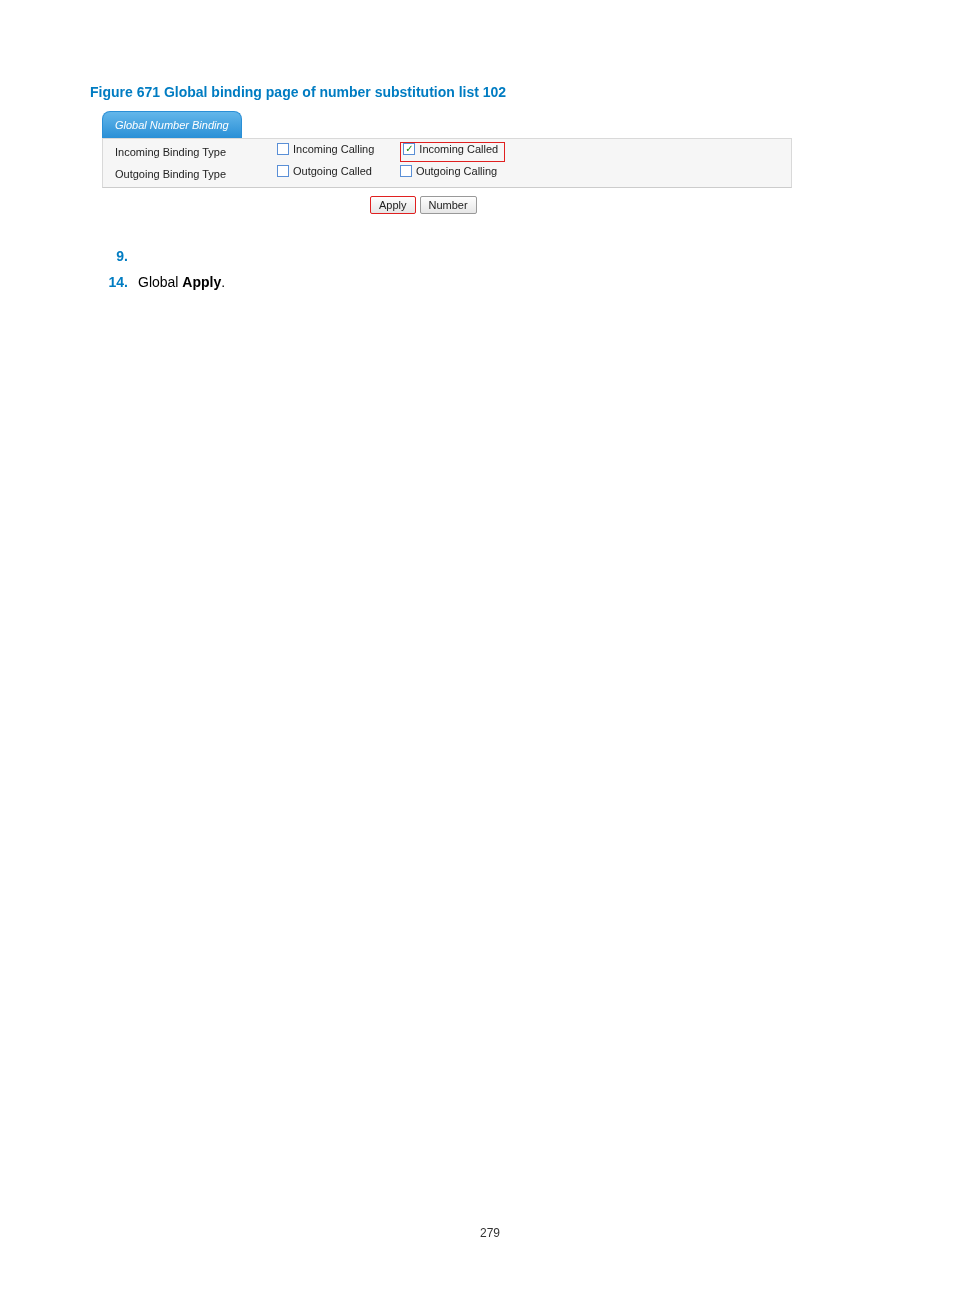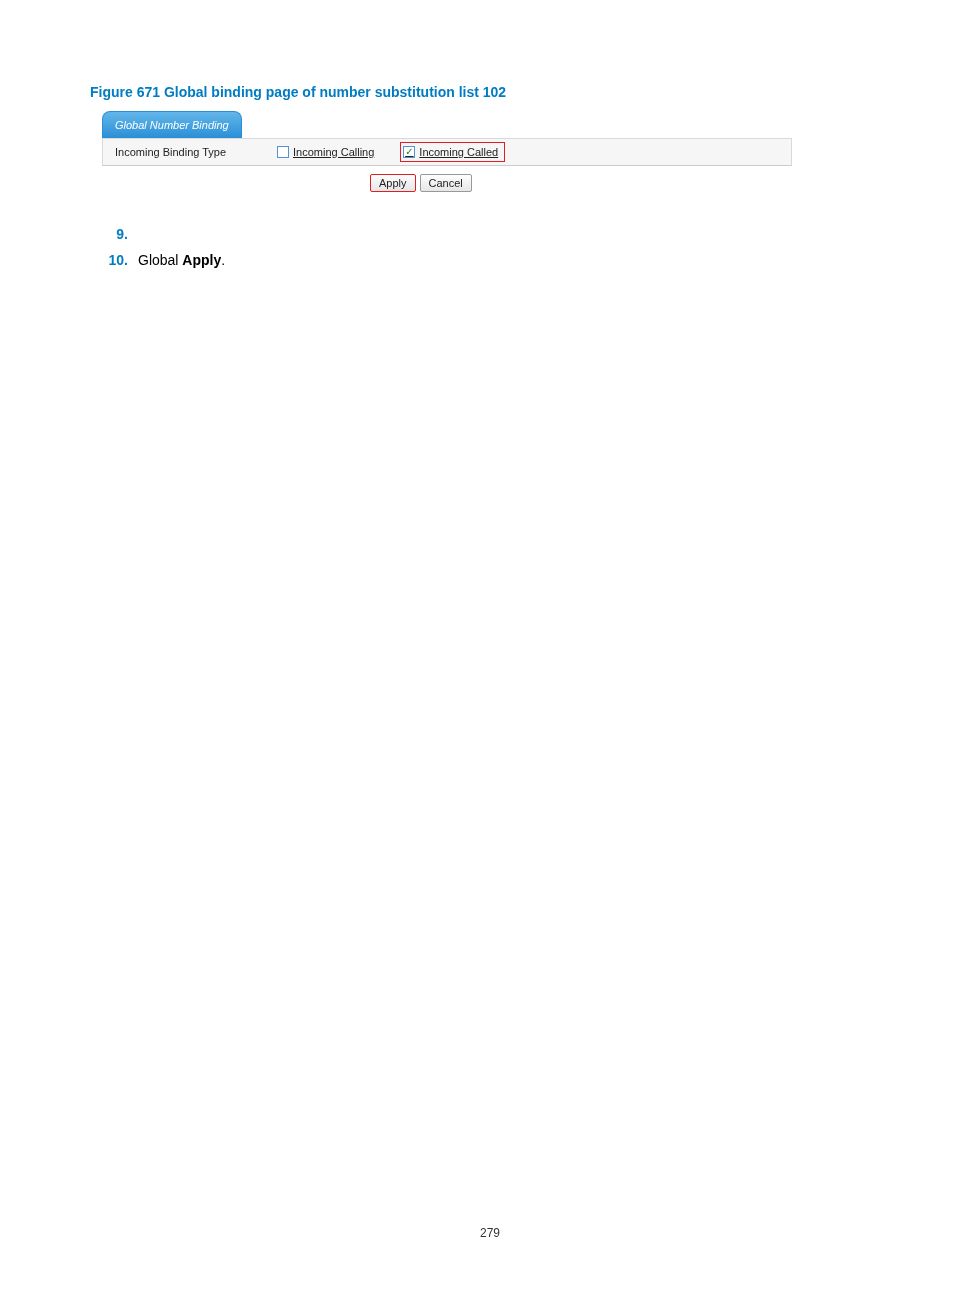--- a/index.html
+++ b/index.html
@@ -61,25 +61,23 @@
     height: 22px;
     font-size: 11px;
     color: #222;
   }
   .form-label {
     width: 160px;
     padding-left: 12px;
   }
   .chk-holder {
     display: inline-flex;
-    align-items: center;
     height: 18px;
     padding: 0 6px 0 2px;
     margin-right: 20px;
-    text-decoration: underline;
   }
   .chk-holder.highlight {
     border: 1px solid #e02020;
   }
   .chk {
     width: 12px;
     height: 12px;
     border: 1px solid #5a8fd6;
     background: #fff;
     box-sizing: border-box;
@@ -158,33 +156,44 @@
         <div class="form-label">Incoming Binding Type</div>
         <span class="chk-holder">
           <span class="chk"></span>
           <span>Incoming Calling</span>
         </span>
         <span class="chk-holder highlight">
           <span class="chk">✓</span>
           <span>Incoming Called</span>
         </span>
       </div>
+      <div class="form-row">
+        <div class="form-label">Outgoing Binding Type</div>
+        <span class="chk-holder">
+          <span class="chk"></span>
+          <span>Outgoing Called</span>
+        </span>
+        <span class="chk-holder">
+          <span class="chk"></span>
+          <span>Outgoing Calling</span>
+        </span>
+      </div>
     </div>
     <div class="button-row">
       <button class="btn">Apply</button>
-      <button class="btn secondary">Cancel</button>
+      <button class="btn secondary">Number</button>
     </div>
   </div>
 
   <div class="steps">
     <div class="step">
       <span class="num">9.</span>
     </div>
     <div class="step">
-      <span class="num">10.</span>
+      <span class="num">14.</span>
       <span>
         <span>Global </span><span class="bold">Apply</span><span>.</span>
       </span>
     </div>
   </div>
 
   <div class="footer">279</div>
 </div>
 
 </body></html>

